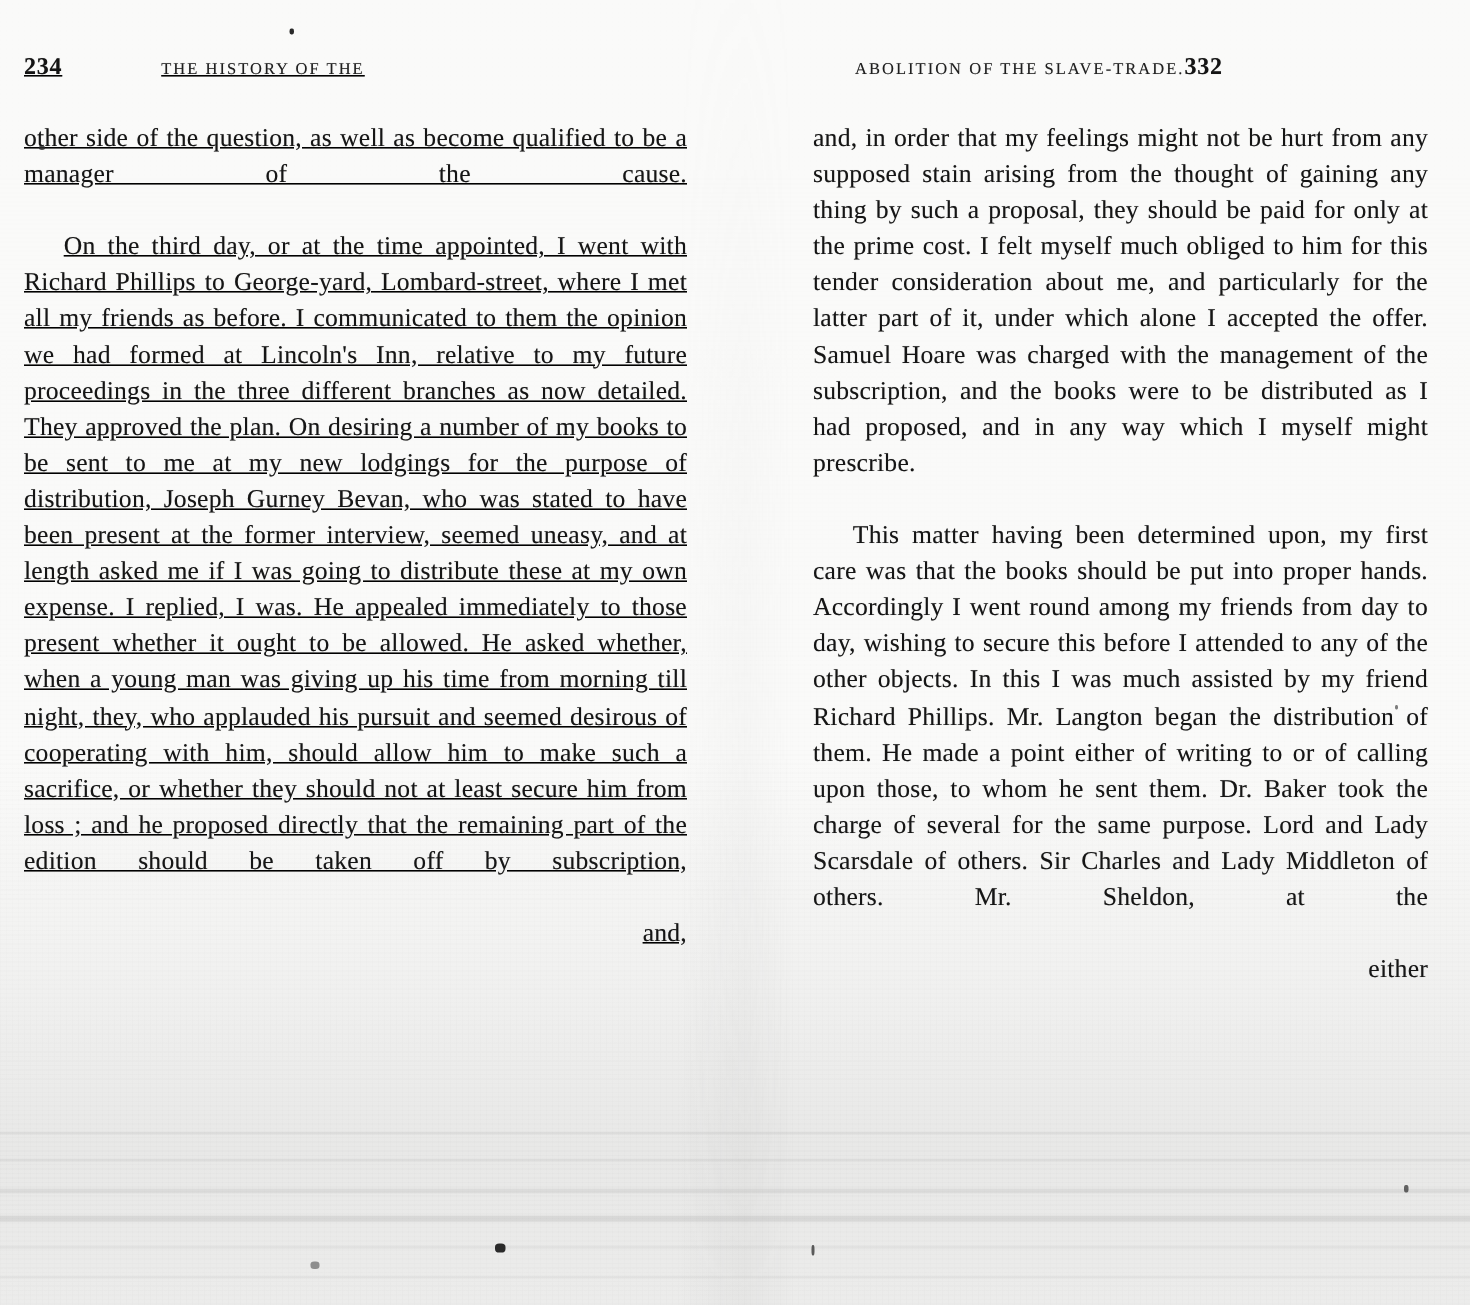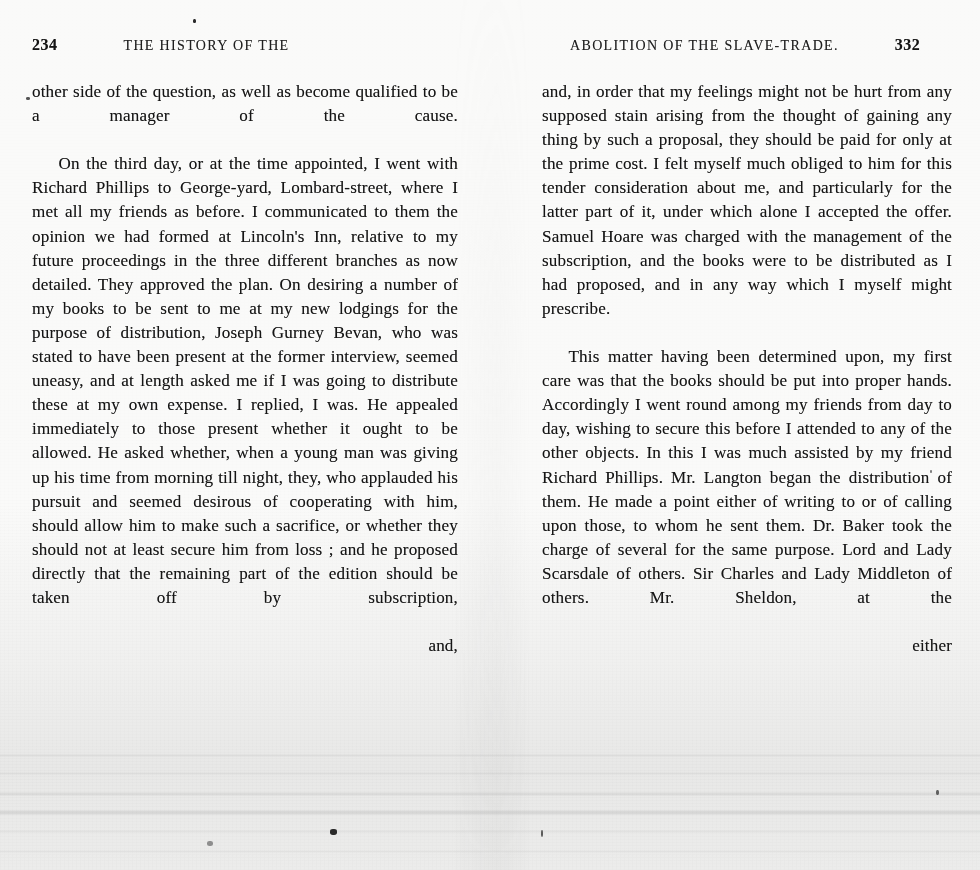--- a/index.html
+++ b/index.html
@@ -119,47 +119,47 @@
     position: absolute;
     inset: 0;
     display: flex;
     flex-direction: row;
   }
   .page {
     position: relative;
     box-sizing: border-box;
     height: 870px;
   }
-  .page-left  { width: 500px; padding: 36px 42px 0 32px; }
+  .page-left  { width: 500px; padding: 36px 42px 0 16px; text-decoration: underline; }
   .page-right { width: 480px; padding: 36px 28px 0 42px; }
 
   
   .running-head {
     position: relative;
     height: 30px;
     display: flex;
     align-items: baseline;
     font-size: 13.5px;
     letter-spacing: 1.15px;
     color: #1d1d1d;
     white-space: nowrap;
   }
   .folio {
     font-size: 16px;
     font-weight: 700;
     letter-spacing: .5px;
     color: #141414;
   }
   .head-title {
-    font-size: 14px;
+    font-size: 11px;
     letter-spacing: 1.35px;
     color: #1f1f1f;
   }
   .rh-left  .folio      { margin-right: 66px; }
-  .rh-right .head-title { margin-right: 56px; }
+  .rh-right .head-title { }
   .rh-right { justify-content: flex-start; padding-left: 28px; }
 
   
   .column {
     margin-top: 14px;
     font-size: 17.1px;
     line-height: 24.1px;
     color: #151515;
     text-align: justify;
     text-justify: inter-word;

